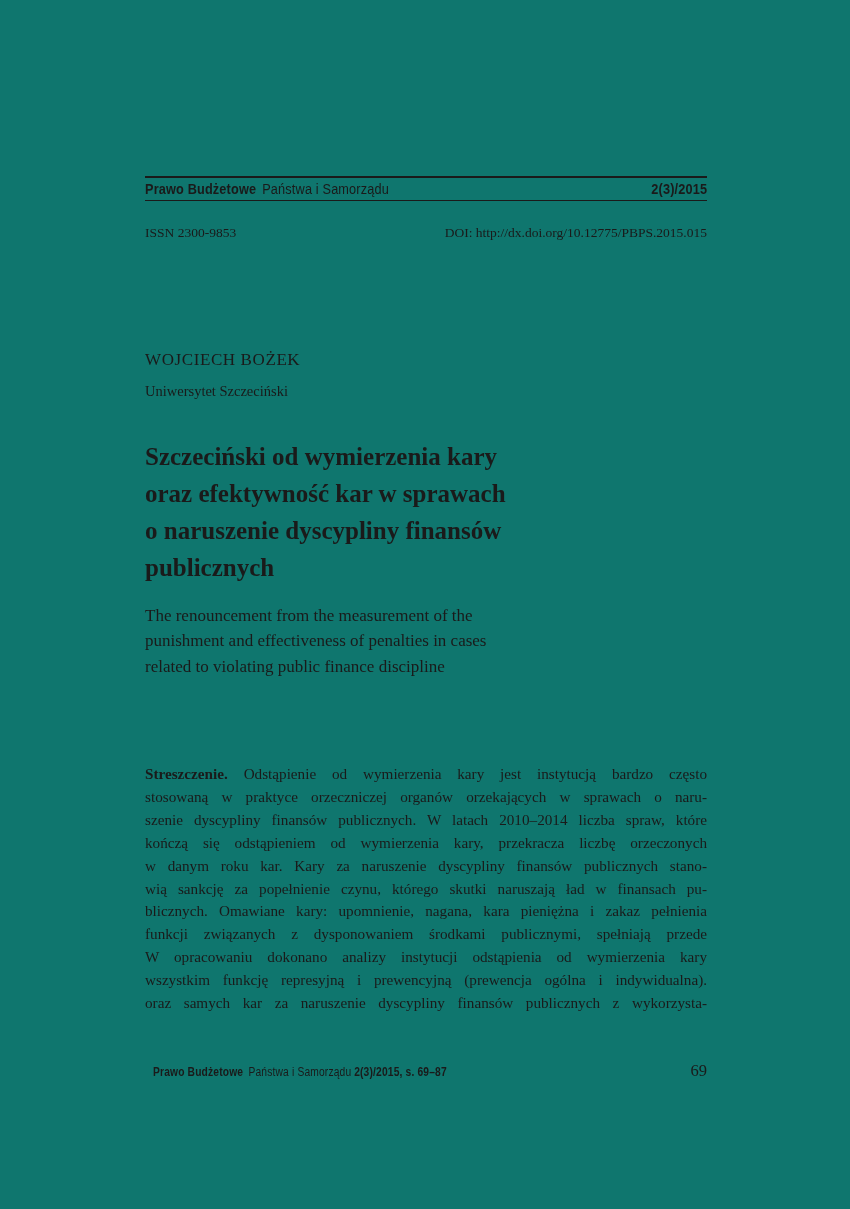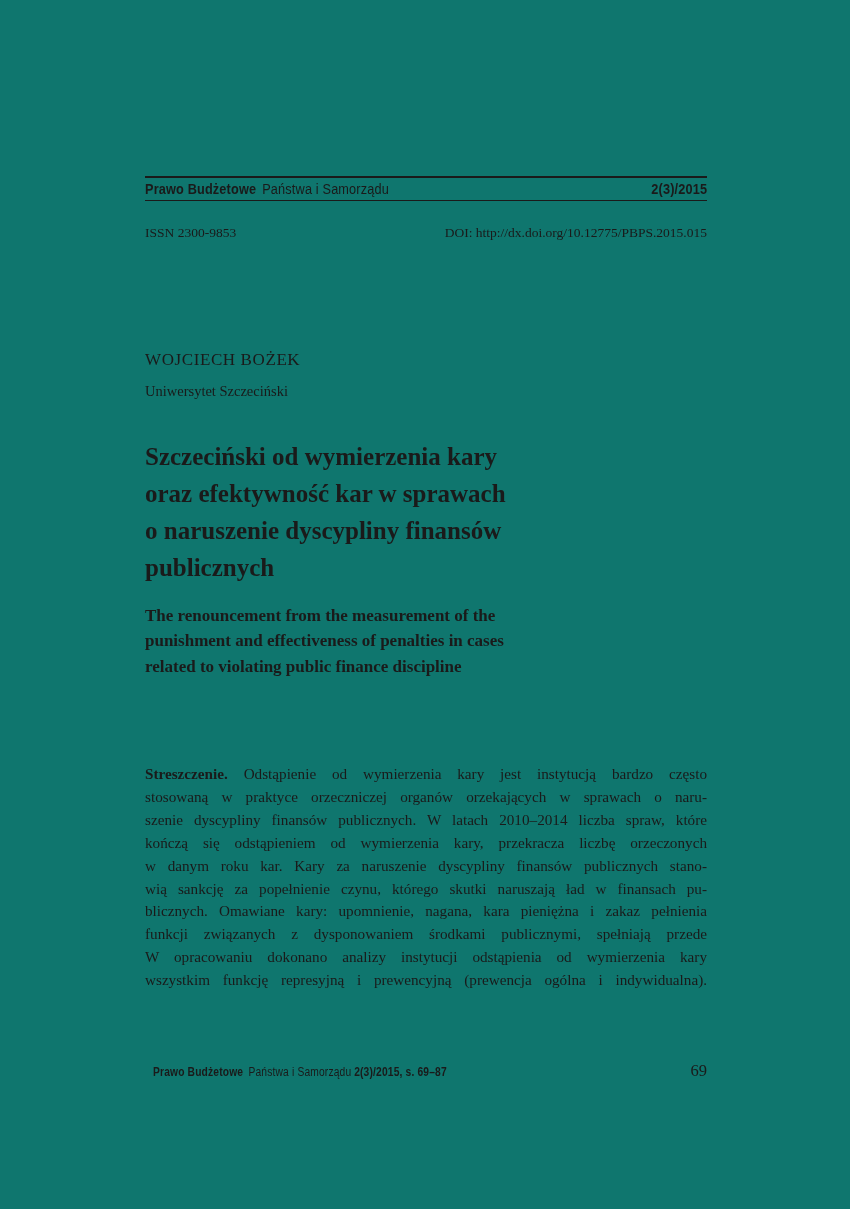--- a/index.html
+++ b/index.html
@@ -44,21 +44,21 @@
   .author-name { font-size: 17px; line-height: 20px; letter-spacing: 0.6px; }
   .author-affiliation { font-size: 14.5px; line-height: 18px; margin-top: 12px; }
 
   
   .title-pl {
     position: absolute; top: 438px; left: 145px; width: 562px;
     font-size: 25px; font-weight: bold; line-height: 37px;
   }
   .title-en {
     position: absolute; top: 603px; left: 145px; width: 562px;
-    font-size: 17px; font-weight: bold; line-height: 25.4px;
+    font-size: 17px; font-weight: normal; line-height: 25.4px;
   }
 
   
   .abstract { position: absolute; top: 763px; left: 145px; width: 562px; }
   .abs-line {
     font-size: 15.2px; line-height: 22.9px;
     text-align: justify; text-align-last: justify;
     white-space: normal;
   }
   .abs-label { font-weight: bold; }
@@ -118,20 +118,21 @@
     </div>
     <div class="abs-line">stosowaną w praktyce orzeczniczej organów orzekających w sprawach o naru-</div>
     <div class="abs-line">szenie dyscypliny finansów publicznych. W latach 2010–2014 liczba spraw, które</div>
     <div class="abs-line">kończą się odstąpieniem od wymierzenia kary, przekracza liczbę orzeczonych</div>
     <div class="abs-line">w danym roku kar. Kary za naruszenie dyscypliny finansów publicznych stano-</div>
     <div class="abs-line">wią sankcję za popełnienie czynu, którego skutki naruszają ład w finansach pu-</div>
     <div class="abs-line">blicznych. Omawiane kary: upomnienie, nagana, kara pieniężna i zakaz pełnienia</div>
     <div class="abs-line">funkcji związanych z dysponowaniem środkami publicznymi, spełniają przede</div>
     <div class="abs-line">W opracowaniu dokonano analizy instytucji odstąpienia od wymierzenia kary</div>
     <div class="abs-line">wszystkim funkcję represyjną i prewencyjną (prewencja ogólna i indywidualna).</div>
+    <div class="abs-line">oraz samych kar za naruszenie dyscypliny finansów publicznych z wykorzysta-</div>
   </section>
 
   <footer class="page-footer">
     <span class="cond cond-left footer-cond">
       <span class="jbold">Prawo Budżetowe</span>
       <span class="jreg">Państwa i Samorządu</span>
       <span class="jbold">2(3)/2015, s. 69–87</span>
     </span>
     <span class="page-number">69</span>
   </footer>

